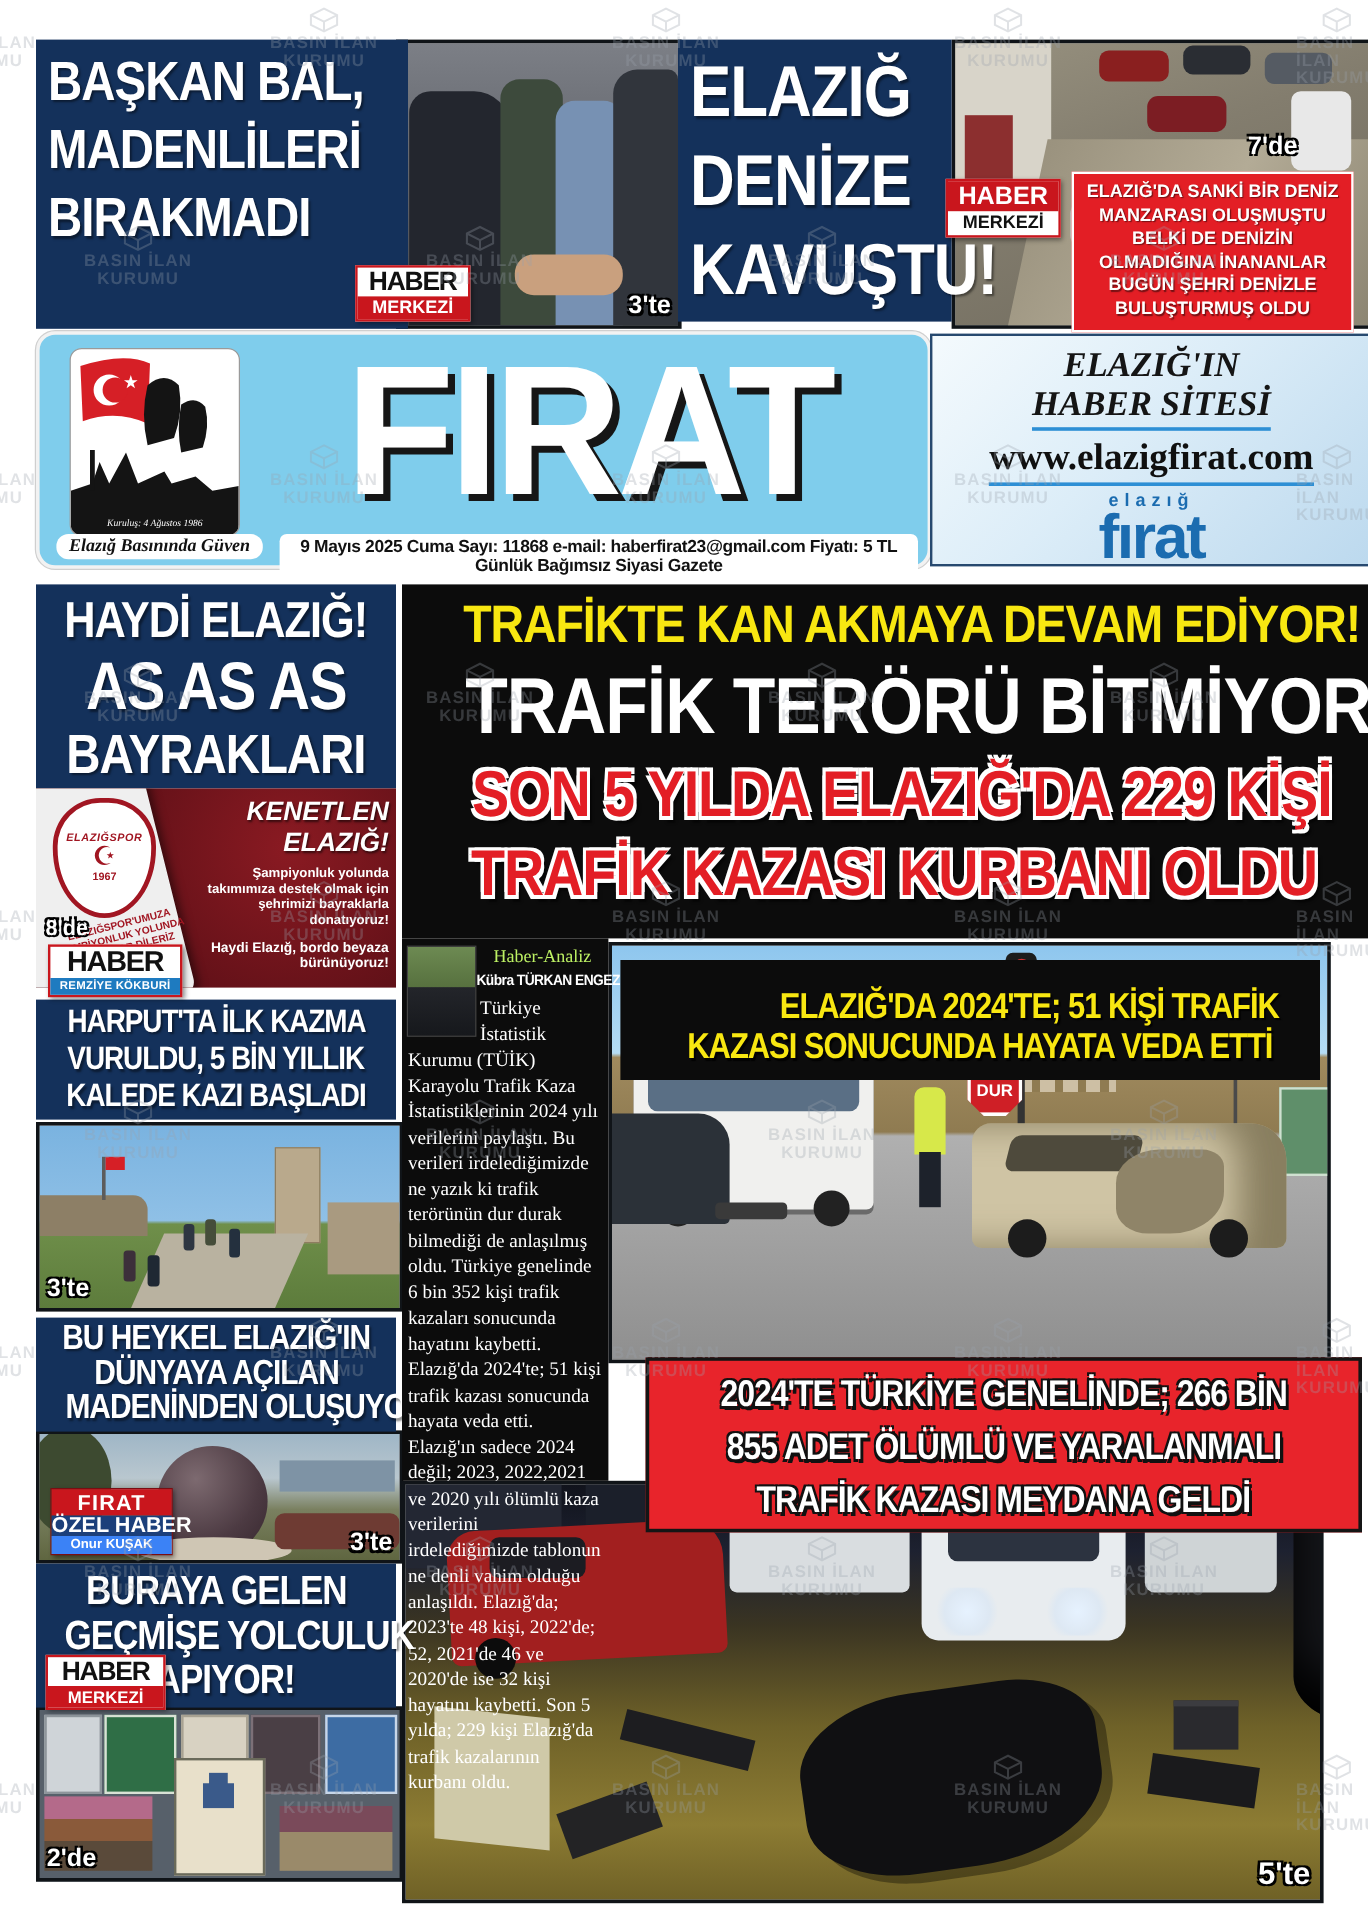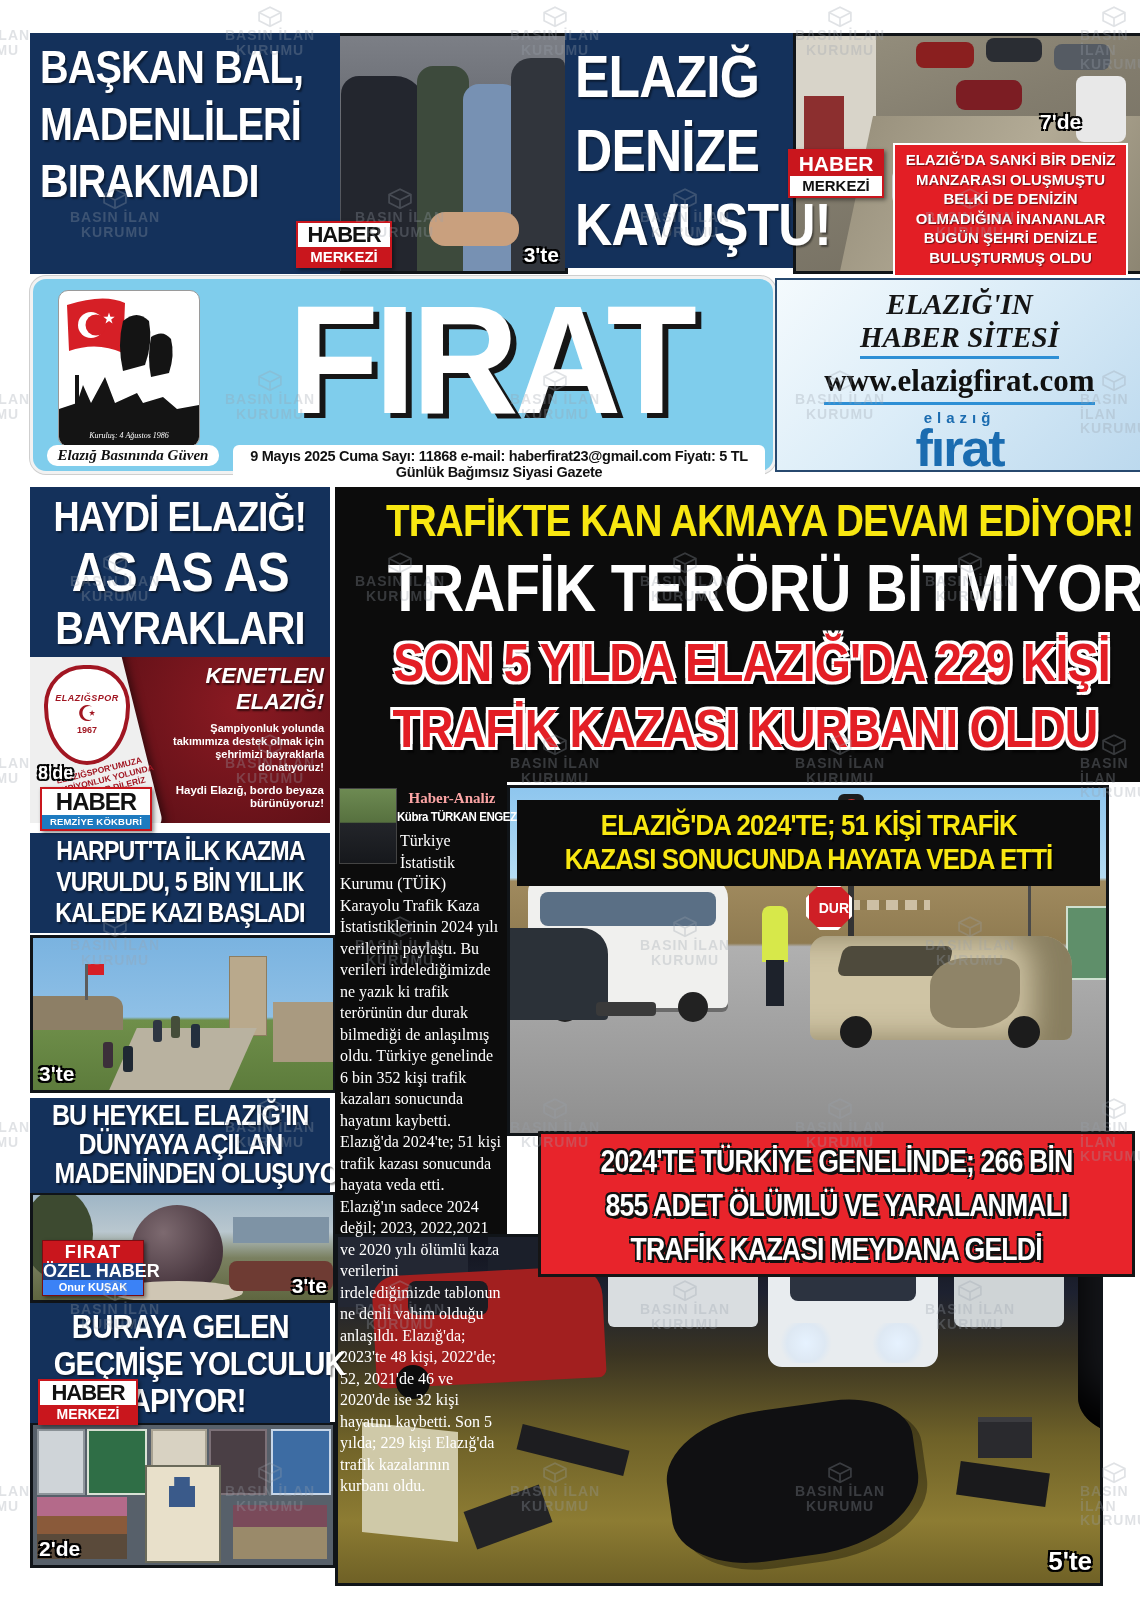--- a/index.html
+++ b/index.html
@@ -114,30 +114,30 @@
   #kicker{margin-top:8px;font-weight:bold;font-size:44px;line-height:52px;color:#f8e711;white-space:nowrap;}
   #kicker .cx{transform:scaleX(.88);}
   #main-h1{font-weight:bold;font-size:66px;line-height:82px;color:#fff;white-space:nowrap;}
   #main-h1 .cx{transform:scaleX(.88);}
   .redline{font-weight:bold;font-size:54px;line-height:66px;color:#e31e25;white-space:nowrap;
            text-shadow:-3px -3px 0 #fff,3px -3px 0 #fff,-3px 3px 0 #fff,3px 3px 0 #fff,5px 6px 2px rgba(0,0,0,.55);}
   #main-body{left:335px;top:782px;width:172px;height:452px;background:#0c0c0c;z-index:2;padding:0;}
   #byline-photo{position:absolute;left:4px;top:6px;width:56px;height:74px;
                 background:linear-gradient(180deg,#6d8a52 0%,#57713f 45%,#23252a 46%,#16181c 100%);
                 border:1px solid #444;}
-  #byline-label{position:absolute;left:64px;top:8px;width:106px;text-align:center;color:#fca5a5;
-                font-family:"Liberation Serif",serif;font-weight:bold;font-size:15px;}
+  #byline-label{position:absolute;left:64px;top:8px;width:106px;text-align:center;color:#bef264;
+                font-family:"Liberation Serif",serif;font-weight:normal;font-size:15px;}
   #byline-name{position:absolute;left:62px;top:28px;width:110px;text-align:center;color:#fff;
                font-weight:bold;font-size:12.5px;letter-spacing:-.5px;white-space:nowrap;transform:scaleX(.92);transform-origin:left center;}
   #body-text{position:absolute;left:5px;top:48px;width:162px;color:#fff;font-family:"Liberation Serif",serif;
              font-size:16px;line-height:21.5px;}
   #body-text .indent{float:left;width:60px;height:36px;}
   #photo-day{left:507px;top:785px;width:596px;height:345px;background:linear-gradient(180deg,#8ec6ee 0%,#b5dcf4 26%,#a08a5e 27%,#8f7b51 45%,#b0b0b0 46%,#8f8f8f 100%);}
   #banner-yellow{position:absolute;left:517px;top:800px;width:583px;height:78px;background:#0c0c0c;z-index:4;
-                 text-align:center;padding-top:8px;}
+                 text-align:right;padding-top:22px;}
   #banner-yellow .yl{font-weight:bold;font-size:30px;line-height:34px;color:#f8e711;white-space:nowrap;
                      text-shadow:2px 2px 1px rgba(0,0,0,.8);}
   #banner-red{position:absolute;left:538px;top:1131px;width:597px;height:146px;background:#e8242b;z-index:5;
               border:3px solid #151515;text-align:center;padding-top:6px;box-sizing:border-box;}
   #banner-red .rl{font-weight:bold;font-size:31px;line-height:44px;color:#fff;white-space:nowrap;
                   text-shadow:-2px -2px 0 #111,2px -2px 0 #111,-2px 2px 0 #111,3px 3px 0 #111;}
   #photo-night{left:335px;top:1234px;width:762px;height:346px;z-index:1;
                background:linear-gradient(180deg,#11131c 0%,#1d2130 16%,#3a3422 34%,#6e6128 58%,#8d7c33 82%,#6f6126 100%);}
 
     
@@ -345,21 +345,21 @@
     <div class="shape" style="left:252px;top:118px;width:26px;height:56px;background:#d7e84a;border-radius:8px 8px 0 0;"></div>
     <div class="shape" style="left:256px;top:172px;width:18px;height:46px;background:#1d222b;"></div>
     <div class="shape" style="left:338px;top:8px;width:6px;height:160px;background:#333;"></div>
     <div class="shape" style="left:328px;top:6px;width:26px;height:66px;background:#1d1d1d;border-radius:6px;">
       <div style="margin:5px auto 3px;width:15px;height:15px;border-radius:50%;background:#d63434;"></div>
       <div style="margin:0 auto 3px;width:15px;height:15px;border-radius:50%;background:#433;"></div>
       <div style="margin:0 auto;width:15px;height:15px;border-radius:50%;background:#343;"></div>
     </div>
     <div class="shape" style="left:296px;top:96px;width:46px;height:46px;background:#cf1f26;border:3px solid #fff;box-sizing:border-box;
                 clip-path:polygon(30% 0,70% 0,100% 30%,100% 70%,70% 100%,30% 100%,0 70%,0 30%);
-                color:#fff;font-weight:bold;font-size:14px;text-align:right;line-height:42px;">DUR</div>
+                color:#fff;font-weight:bold;font-size:14px;text-align:center;line-height:42px;">DUR</div>
     <div class="shape" style="left:300px;top:148px;width:262px;height:104px;background:#cfc4a4;border-radius:16px 30px 8px 8px;box-shadow:inset -40px 0 30px rgba(90,80,50,.6);"></div>
     <div class="shape" style="left:330px;top:158px;width:110px;height:30px;background:#4e4a3c;border-radius:8px;transform:skewX(-14deg);"></div>
     <div class="shape" style="left:330px;top:228px;width:32px;height:32px;background:#1c1c1c;border-radius:50%;"></div>
     <div class="shape" style="left:498px;top:228px;width:32px;height:32px;background:#1c1c1c;border-radius:50%;"></div>
     <div class="shape" style="left:420px;top:170px;width:90px;height:70px;background:#8f8468;border-radius:40% 20% 50% 30%;"></div>
   </div>
 
   <div id="banner-yellow">
     <div class="yl"><span class="cx">ELAZIĞ'DA 2024'TE; 51 KİŞİ TRAFİK</span></div>
     <div class="yl"><span class="cx">KAZASI SONUCUNDA HAYATA VEDA ETTİ</span></div>

